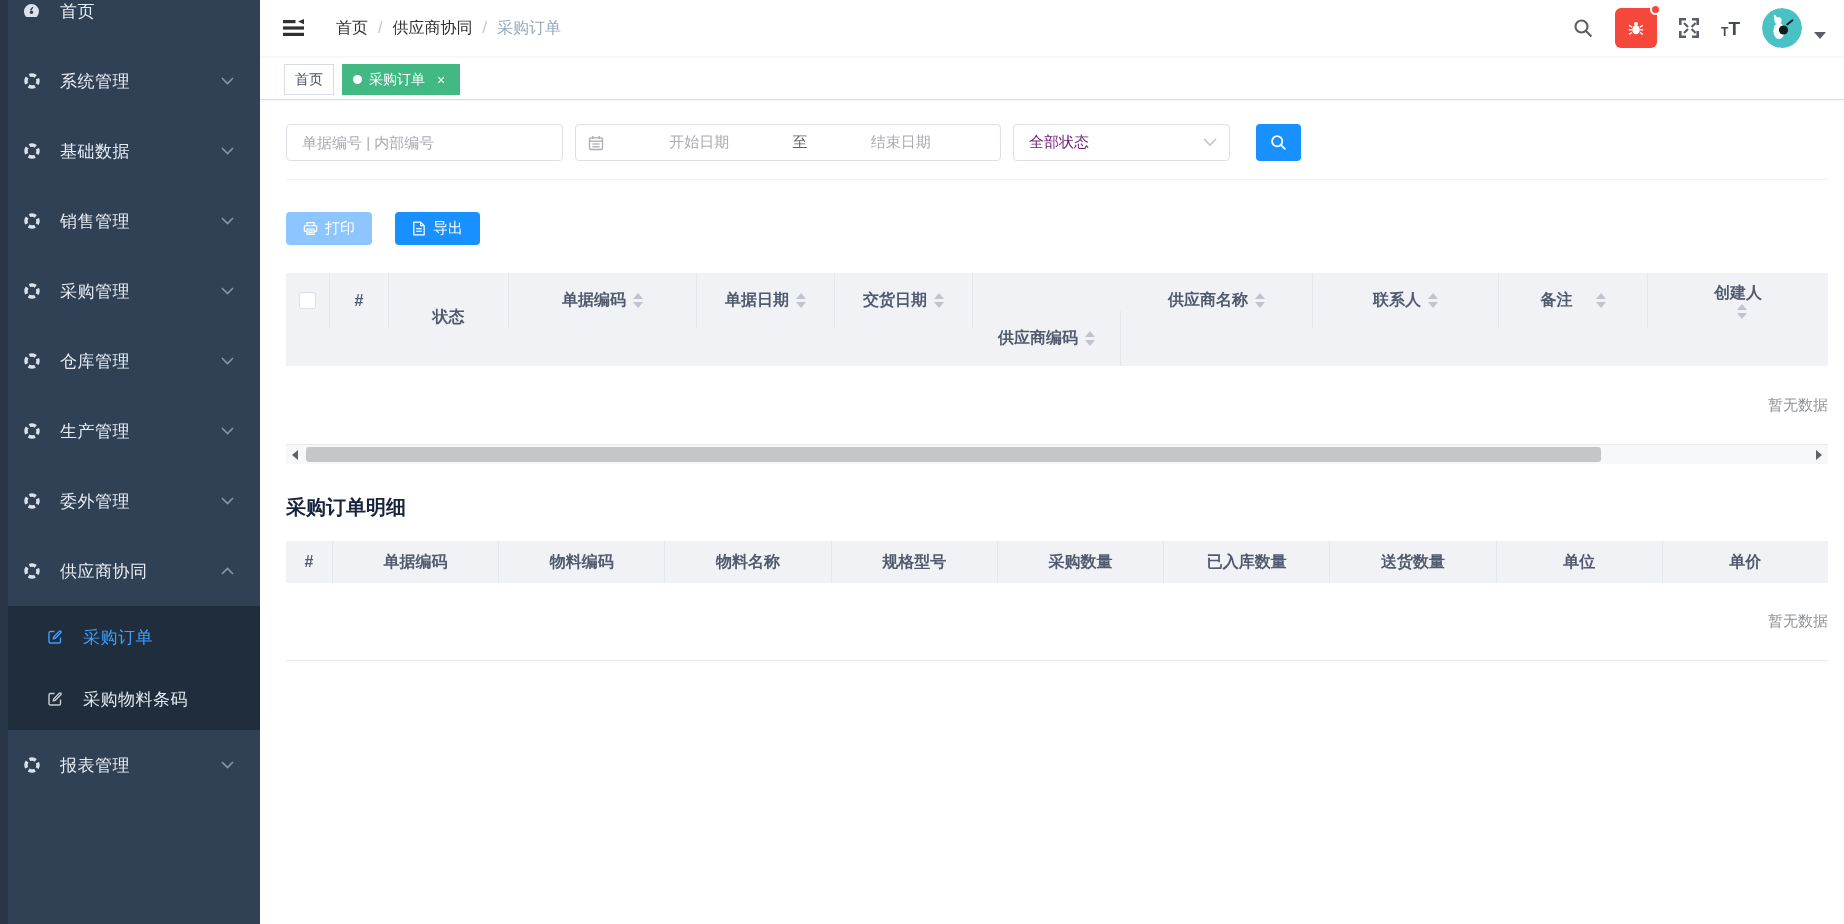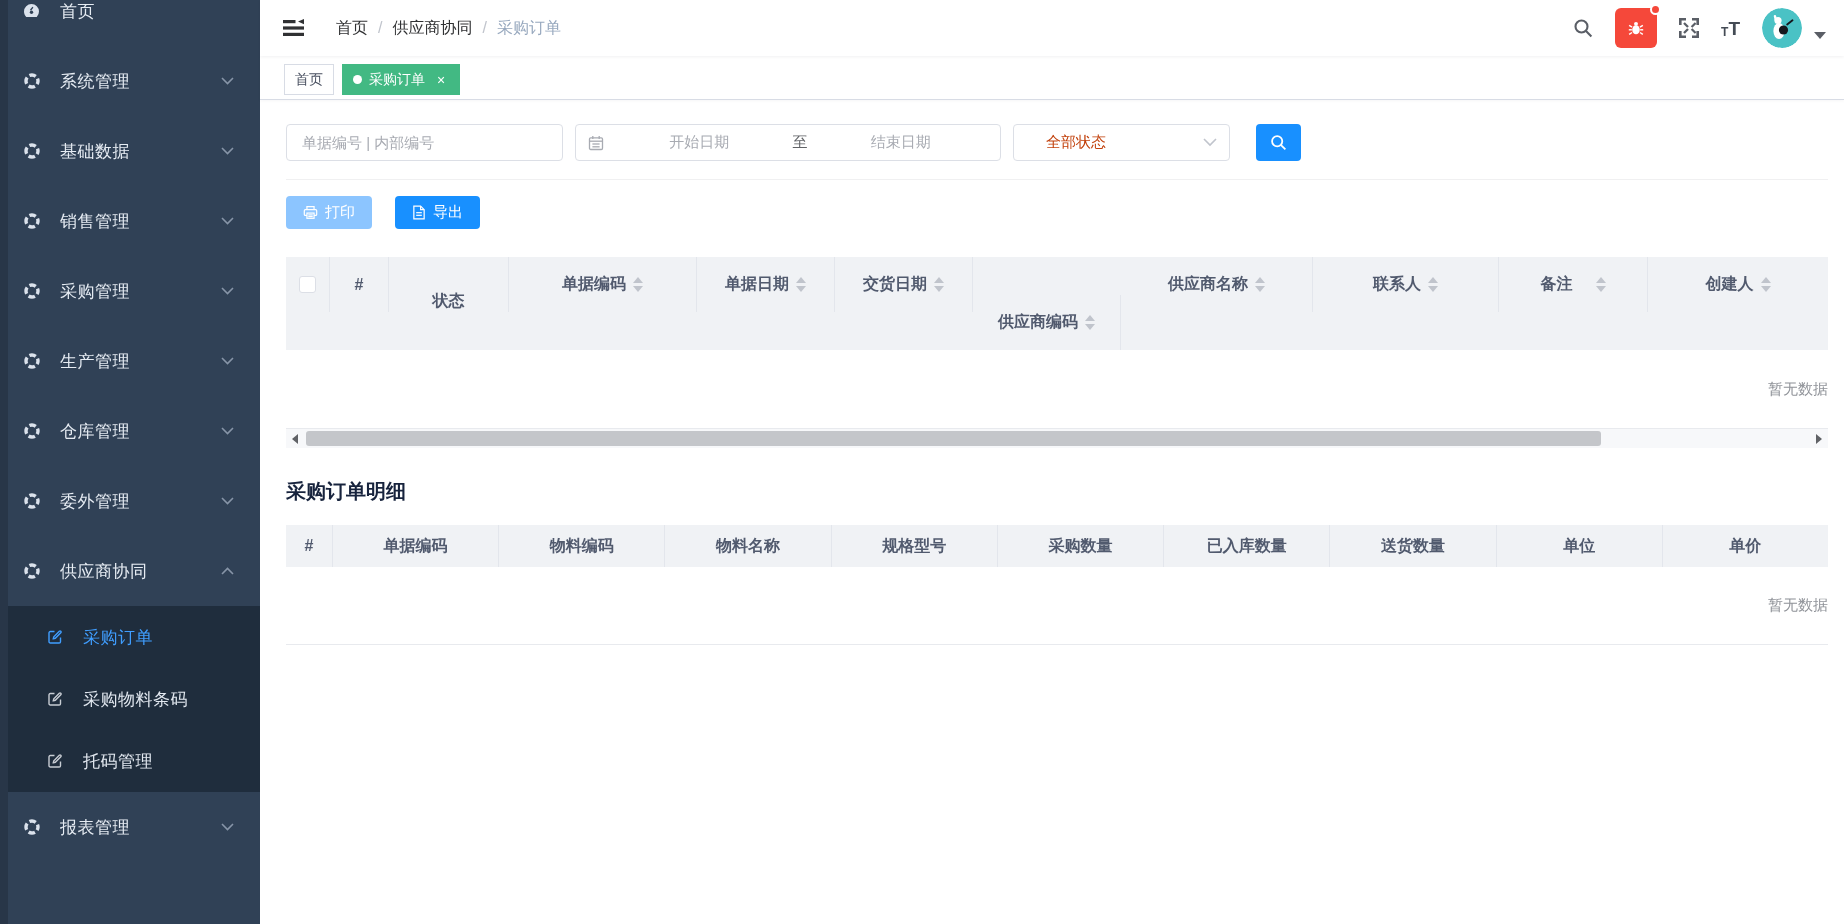--- a/index.html
+++ b/index.html
@@ -52,34 +52,34 @@
 
   
   .filter-wrap { margin:0 16px 0 26px; border-bottom:1px solid #f0f0f1; padding:24px 0 18px; display:flex; align-items:center; }
   .kw-input { width:277px; height:37px; border:1px solid #dcdfe6; border-radius:4px; padding:0 15px; font-size:15px; color:#701a75; outline:none; font-family:inherit; }
   .kw-input::placeholder { color:#a8abb2; }
   .date-range { width:426px; height:37px; border:1px solid #dcdfe6; border-radius:4px; display:flex; align-items:center; padding:0 12px; margin-left:12px; cursor:pointer; }
   .date-range .cal { display:flex; color:#a8abb2; margin-right:8px; }
   .date-ph { flex:1; text-align:center; font-size:15px; color:#a8abb2; }
   .date-sep { font-size:15px; color:#606266; padding:0 6px; }
   .status-select { width:217px; height:37px; border:1px solid #dcdfe6; border-radius:4px; display:flex; align-items:center; padding:0 12px 0 15px; margin-left:12px; cursor:pointer; }
-  .status-value { flex:1; font-size:15px; color:#c2410c;margin-left:17px; }
+  .status-value { flex:1; font-size:15px; color:#701a75; }
   .search-btn { width:45px; height:37px; border:none; border-radius:4px; background:#1890ff; margin-left:26px; display:flex; align-items:center; justify-content:center; cursor:pointer; }
 
   
   .btn-row { margin:16px 16px 0 26px; display:flex; gap:23px; }
-  .act-btn { height:33px; border:none; border-radius:4px; color:#fff; font-size:15px; display:inline-flex; align-items:center; gap:7px; padding:0 17px; cursor:pointer; font-family:inherit; }
+  .act-btn { height:33px; border:none; border-radius:4px; color:#fff; font-size:15px; display:inline-flex; align-items:center; gap:7px; padding:0 17px; cursor:pointer; font-family:inherit;margin-top:16px; }
   .act-btn.print { background:#8cc5ff; }
   .act-btn.export { background:#1890ff; }
 
   
   .table-area { margin:28px 16px 0 26px; }
   .thead { display:flex; background:#f0f2f5; }
   .th { display:flex; align-items:center; justify-content:center; font-size:16px; font-weight:700; color:#515a6e; border-right:1px solid #e3e6ec; cursor:pointer; }
-  .th:last-child { border-right:none; }
+  .th:last-child { border-right:none;flex-direction:column; }
   .t1 .th { height:55px; }
   .t2 .th { height:42px; }
   .t1 .c0{width:44px;} .t1 .c1{width:59px;} .t1 .c2{width:120px;align-items:flex-end;} .t1 .c3{width:188px;}
   .t1 .c4{width:138px;} .t1 .c5{width:138px;} .t1 .c6{width:148px;margin-top:38px;} .t1 .c7{width:192px;}
   .t1 .c8{width:186px;} .t1 .c9{width:149px;gap:16px;} .t1 .c10{flex:1;}
   .t2 .c0{width:47px;} .t2 .cf{flex:1;}
   .checkbox { width:17px; height:17px; border:1px solid #dcdfe6; border-radius:3px; background:#fff; display:inline-block; cursor:pointer; }
   .sort { display:inline-flex; flex-direction:column; margin-left:7px; gap:3px; }
   .sort i { width:0; height:0; border-left:5px solid transparent; border-right:5px solid transparent; display:block; }
   .sort .up { border-bottom:6px solid #c0c4cc; }
@@ -172,35 +172,35 @@
           </svg>
       </span>
     </div>
 
     <div class="menu-item">
       <span class="mi-icon">
         <svg width="16" height="16" viewBox="0 0 16 16">
             <circle cx="8" cy="8" r="6" fill="none" stroke="currentColor" stroke-width="3.4" stroke-dasharray="6.6 2.8" stroke-dashoffset="3.3"></circle>
           </svg>
       </span>
+      <span class="mi-label">仓库管理</span>
+      <span class="mi-chevron">
+        <svg width="13" height="8" viewBox="0 0 13 8">
+            <polyline points="1,1 6.5,6.5 12,1" fill="none" stroke="currentColor" stroke-width="1.6"></polyline>
+          </svg>
+      </span>
+    </div>
+
+    <div class="menu-item">
+      <span class="mi-icon">
+        <svg width="16" height="16" viewBox="0 0 16 16">
+            <circle cx="8" cy="8" r="6" fill="none" stroke="currentColor" stroke-width="3.4" stroke-dasharray="6.6 2.8" stroke-dashoffset="3.3"></circle>
+          </svg>
+      </span>
       <span class="mi-label">生产管理</span>
-      <span class="mi-chevron">
-        <svg width="13" height="8" viewBox="0 0 13 8">
-            <polyline points="1,1 6.5,6.5 12,1" fill="none" stroke="currentColor" stroke-width="1.6"></polyline>
-          </svg>
-      </span>
-    </div>
-
-    <div class="menu-item">
-      <span class="mi-icon">
-        <svg width="16" height="16" viewBox="0 0 16 16">
-            <circle cx="8" cy="8" r="6" fill="none" stroke="currentColor" stroke-width="3.4" stroke-dasharray="6.6 2.8" stroke-dashoffset="3.3"></circle>
-          </svg>
-      </span>
-      <span class="mi-label">仓库管理</span>
       <span class="mi-chevron">
         <svg width="13" height="8" viewBox="0 0 13 8">
             <polyline points="1,1 6.5,6.5 12,1" fill="none" stroke="currentColor" stroke-width="1.6"></polyline>
           </svg>
       </span>
     </div>
 
     <div class="menu-item">
       <span class="mi-icon">
         <svg width="16" height="16" viewBox="0 0 16 16">
@@ -241,29 +241,20 @@
       </div>
       <div class="submenu-item">
         <span class="mi-icon">
           <svg width="16" height="16" viewBox="0 0 16 16" fill="none" stroke="currentColor" stroke-width="1.4">
               <path d="M13.5 8.5v4.2a1.3 1.3 0 0 1-1.3 1.3H3.3A1.3 1.3 0 0 1 2 12.7V3.8a1.3 1.3 0 0 1 1.3-1.3h4.2"></path>
               <path d="M6.3 9.7l2-.4 5.5-5.5a1.06 1.06 0 0 0-1.5-1.5L6.8 7.8l-.5 1.9z"></path>
             </svg>
         </span>
         <span class="mi-label">采购物料条码</span>
       </div>
-      <div class="submenu-item">
-        <span class="mi-icon">
-          <svg width="16" height="16" viewBox="0 0 16 16" fill="none" stroke="currentColor" stroke-width="1.4">
-              <path d="M13.5 8.5v4.2a1.3 1.3 0 0 1-1.3 1.3H3.3A1.3 1.3 0 0 1 2 12.7V3.8a1.3 1.3 0 0 1 1.3-1.3h4.2"></path>
-              <path d="M6.3 9.7l2-.4 5.5-5.5a1.06 1.06 0 0 0-1.5-1.5L6.8 7.8l-.5 1.9z"></path>
-            </svg>
-        </span>
-        <span class="mi-label">托码管理</span>
-      </div>
     </div>
 
     <div class="menu-item">
       <span class="mi-icon">
         <svg width="16" height="16" viewBox="0 0 16 16">
             <circle cx="8" cy="8" r="6" fill="none" stroke="currentColor" stroke-width="3.4" stroke-dasharray="6.6 2.8" stroke-dashoffset="3.3"></circle>
           </svg>
       </span>
       <span class="mi-label">报表管理</span>
       <span class="mi-chevron">

